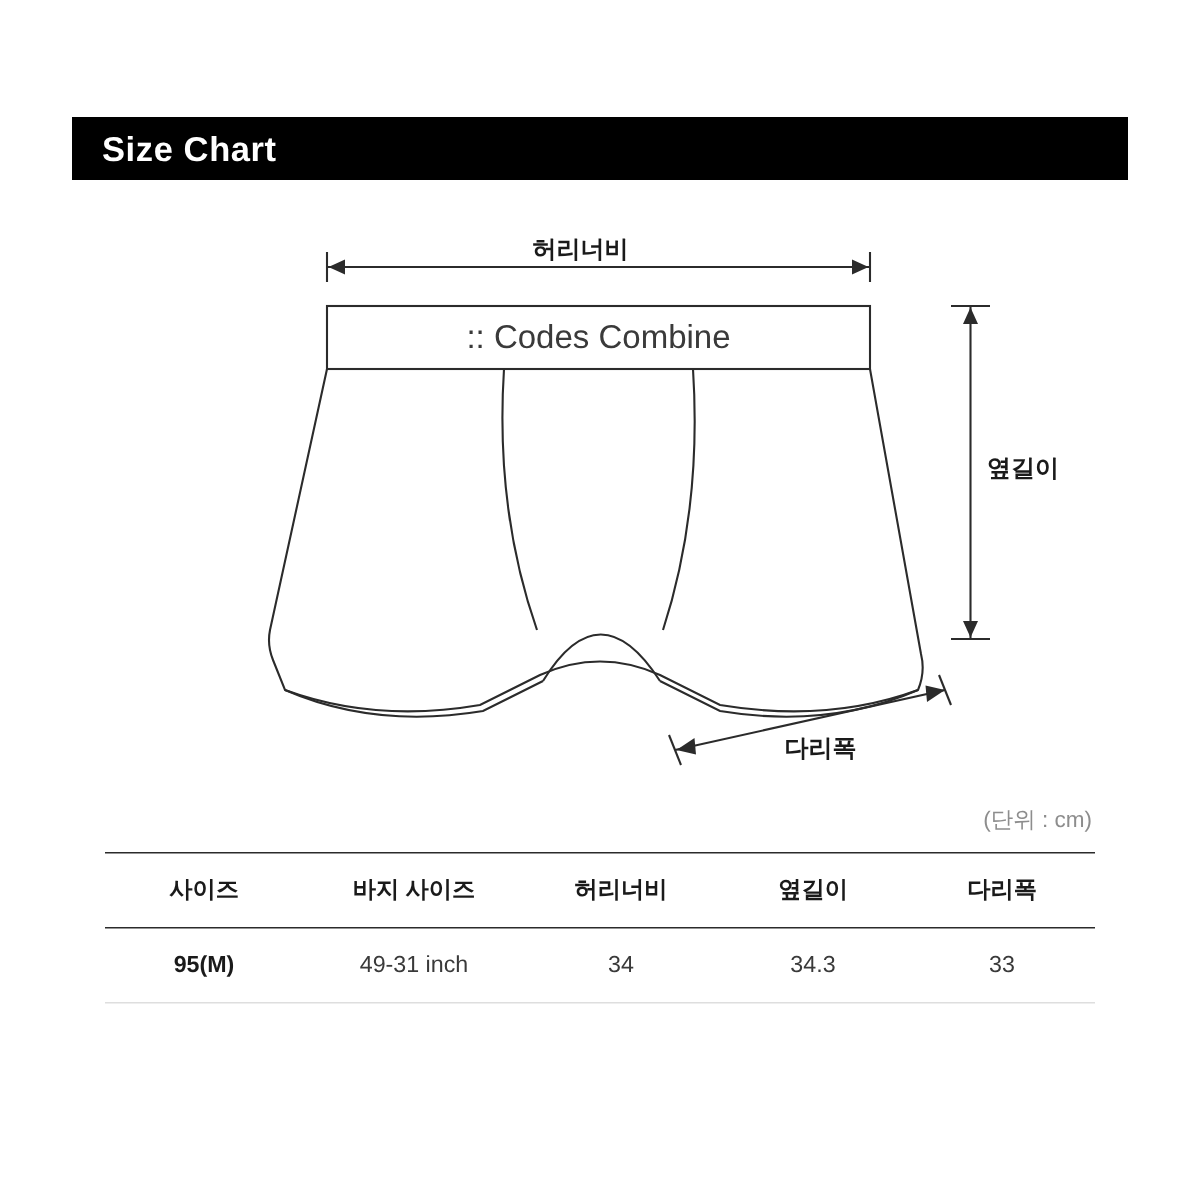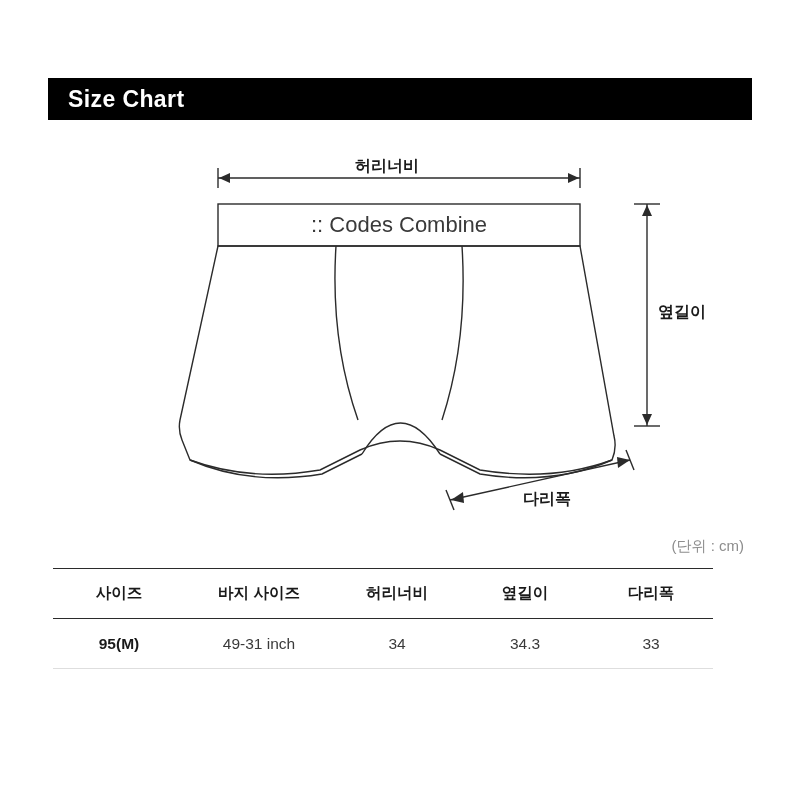--- a/index.html
+++ b/index.html
@@ -49,30 +49,30 @@
     width: 800px;
     height: 400px;
   }
   .diagram svg {
     display: block;
   }
 
   
   .unit-note {
     position: absolute;
-    right: 56px;
+    right: 72px;
     top: 537px;
     font-size: 15px;
     color: #8d8d8d;
   }
 
   
   .size-table {
     position: absolute;
-    left: 53px;
+    left: 70px;
     top: 568px;
     width: 660px;
     border-collapse: collapse;
     table-layout: fixed;
   }
   .size-table th,
   .size-table td {
     text-align: center;
     font-size: 15.5px;
     padding: 0;

